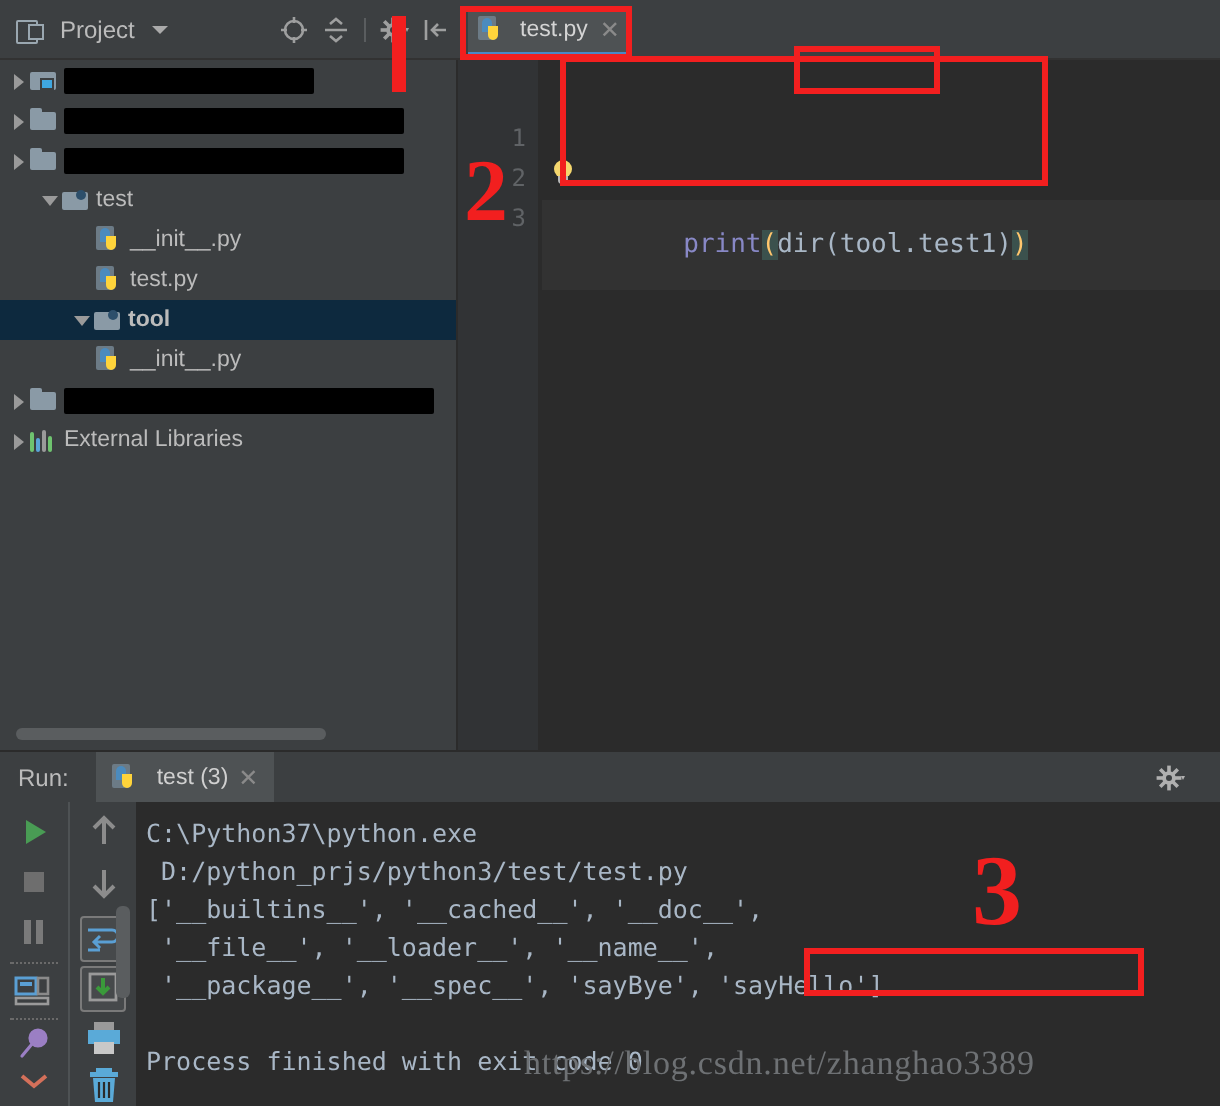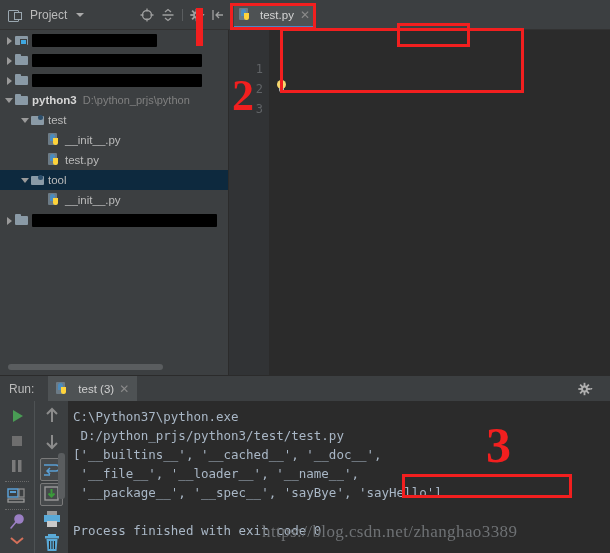--- a/index.html
+++ b/index.html
@@ -188,26 +188,20 @@
       <span class="ficon folder"></span>
       <span class="redact" style="width:170px;"></span>
     </div>
 
     <div class="trow" style="padding-left:4px;">
       <span class="arrow closed"></span>
       <span class="ficon folder"></span>
       <span class="redact" style="width:170px;"></span>
     </div>
 
-    <div class="trow" style="padding-left:4px;">
-      <span class="arrow open"></span>
-      <span class="ficon folder"></span>
-      <span class="tlabel bold">python3</span>
-      <span class="tpath">D:\python_prjs\python</span>
-    </div>
 
     <div class="trow" style="padding-left:20px;">
       <span class="arrow open"></span>
       <span class="ficon src"></span>
       <span class="tlabel">test</span>
     </div>
 
     <div class="trow" style="padding-left:48px;">
       <span class="pyicon">
         <span class="pgsheet"></span>
@@ -219,21 +213,21 @@
 
     <div class="trow" style="padding-left:48px;">
       <span class="pyicon">
         <span class="pgsheet"></span>
           <span class="pg"></span>
           <span class="py"></span>
       </span>
       <span class="tlabel">test.py</span>
     </div>
 
-    <div class="trow sel" style="padding-left:20px;">
+    <div class="trow sel" style="padding-left:36px;font-weight:bold;">
       <span class="arrow open"></span>
       <span class="ficon src"></span>
       <span class="tlabel">tool</span>
     </div>
 
     <div class="trow" style="padding-left:48px;">
       <span class="pyicon">
         <span class="pgsheet"></span>
           <span class="pg"></span>
           <span class="py"></span>
@@ -241,39 +235,52 @@
       <span class="tlabel">__init__.py</span>
     </div>
 
 
     <div class="trow" style="padding-left:4px;">
       <span class="arrow closed"></span>
       <span class="ficon folder"></span>
       <span class="redact" style="width:185px;"></span>
     </div>
 
+    <div class="trow" style="padding-left:4px;">
+      <span class="arrow closed"></span>
+      <span class="libicon">
+        <span style="left:0;height:10px;background:#6fc36f;"></span>
+        <span style="left:3px;height:7px;background:#5aa5d8;"></span>
+        <span style="left:6px;height:11px;background:#9a9a9a;"></span>
+        <span style="left:9px;height:8px;background:#6fc36f;"></span>
+      </span>
+      <span class="tlabel">External Libraries</span>
+    </div>
 
 
     <div class="tree-hscroll"></div>
   </div>
   <div class="tree-divider"></div>
 
   <div class="editor">
     <div class="gutter">
       <span class="lnum" style="top:32px;">1</span>
       <span class="lnum" style="top:52px;">2</span>
       <span class="lnum" style="top:72px;">3</span>
     </div>
 
     <div class="bulb">
       <span class="glass"></span>
         <span class="base"></span>
     </div>
 
     <div class="code">
+      <div class="cline hl" style="top:70px;">
+        <span class="fn">print</span><span class="brace-hl">(</span><span class="ident">dir(tool.test1)</span><span class="brace-hl">)</span>
+      </div>
     </div>
   </div>
 
   <div class="runbar">
     <span class="run-label">Run:</span>
     <div class="run-tab">
       <span class="pyicon">
         <span class="pgsheet"></span>
           <span class="pg"></span>
           <span class="py"></span>

